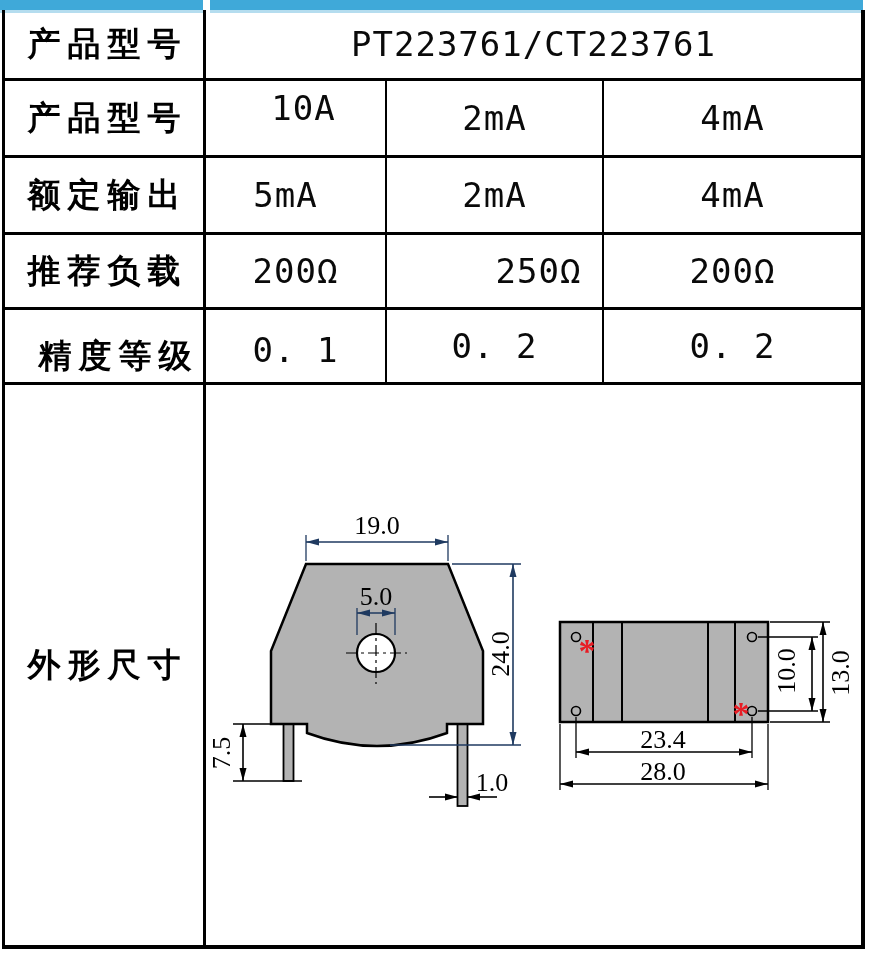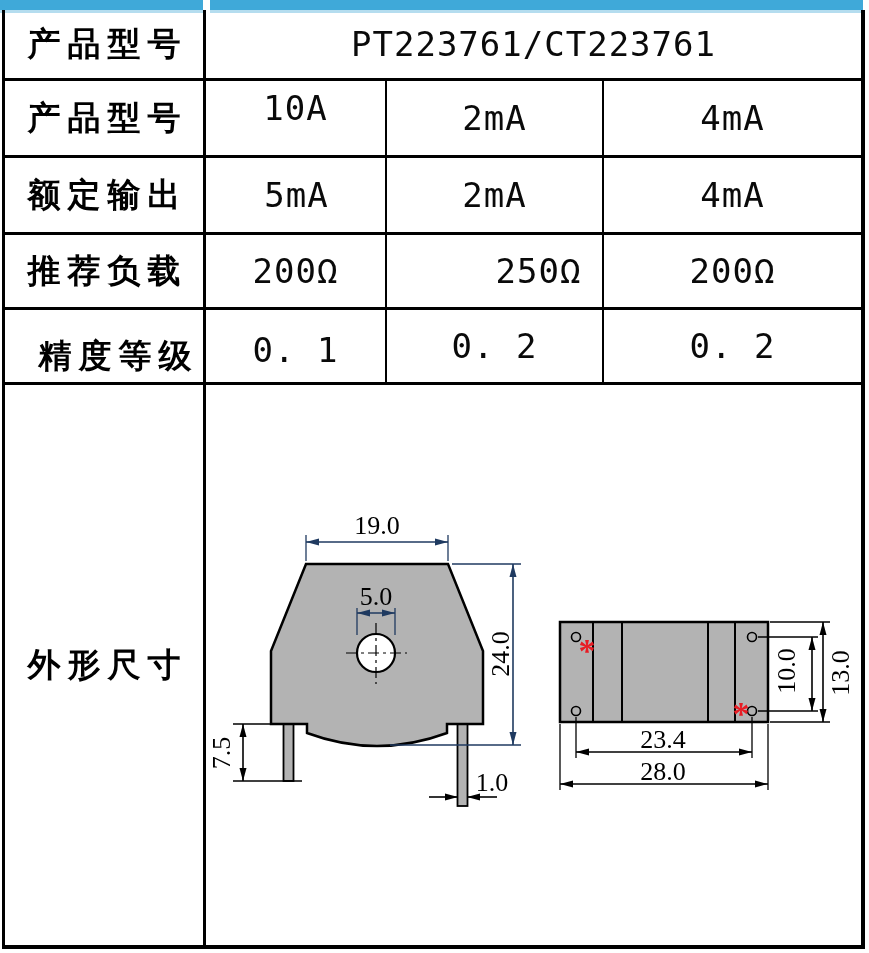--- a/index.html
+++ b/index.html
@@ -34,26 +34,26 @@
   <div class="bd" style="left:2px;top:307px;width:863px;height:3px;"></div>
   <div class="bd" style="left:2px;top:382px;width:863px;height:3px;"></div>
   <div class="bd" style="left:203px;top:10px;width:3px;height:935px;"></div>
   <div class="bd" style="left:385px;top:81px;width:2px;height:301px;"></div>
   <div class="bd" style="left:602px;top:81px;width:2px;height:301px;"></div>
 
   <div class="cell zh" style="left:5px;top:10px;width:198px;height:68px;">产品型号</div>
   <div class="cell val model-cell" style="left:206px;top:10px;width:655px;height:68px;">PT223761/CT223761</div>
 
   <div class="cell zh" style="left:5px;top:81px;width:198px;height:74px;">产品型号</div>
-  <div class="cell val" style="left:206px;top:81px;width:179px;height:53px;text-align:right;">10A</div>
+  <div class="cell val" style="left:214px;top:81px;width:179px;height:53px;text-align:right;">10A</div>
   <div class="cell val" style="left:387px;top:81px;width:215px;height:74px;">2mA</div>
   <div class="cell val" style="left:604px;top:81px;width:257px;height:74px;">4mA</div>
 
   <div class="cell zh" style="left:5px;top:158px;width:198px;height:74px;">额定输出</div>
-  <div class="cell val" style="left:207px;top:158px;width:179px;height:74px;">5mA</div>
+  <div class="cell val" style="left:196px;top:158px;width:179px;height:74px;">5mA</div>
   <div class="cell val" style="left:387px;top:158px;width:215px;height:74px;">2mA</div>
   <div class="cell val" style="left:604px;top:158px;width:257px;height:74px;">4mA</div>
 
   <div class="cell zh" style="left:5px;top:235px;width:198px;height:72px;">推荐负载</div>
   <div class="cell val" style="left:206px;top:235px;width:179px;height:72px;">200Ω</div>
   <div class="cell val" style="left:387px;top:235px;width:215px;height:72px;margin-left:44px;">250Ω</div>
   <div class="cell val" style="left:604px;top:235px;width:257px;height:72px;">200Ω</div>
 
   <div class="cell zh" style="left:5px;top:320px;width:220px;height:72px;text-align:right;">精度等级</div>
   <div class="cell val" style="left:206px;top:310px;width:179px;height:80px;">0. 1</div>

